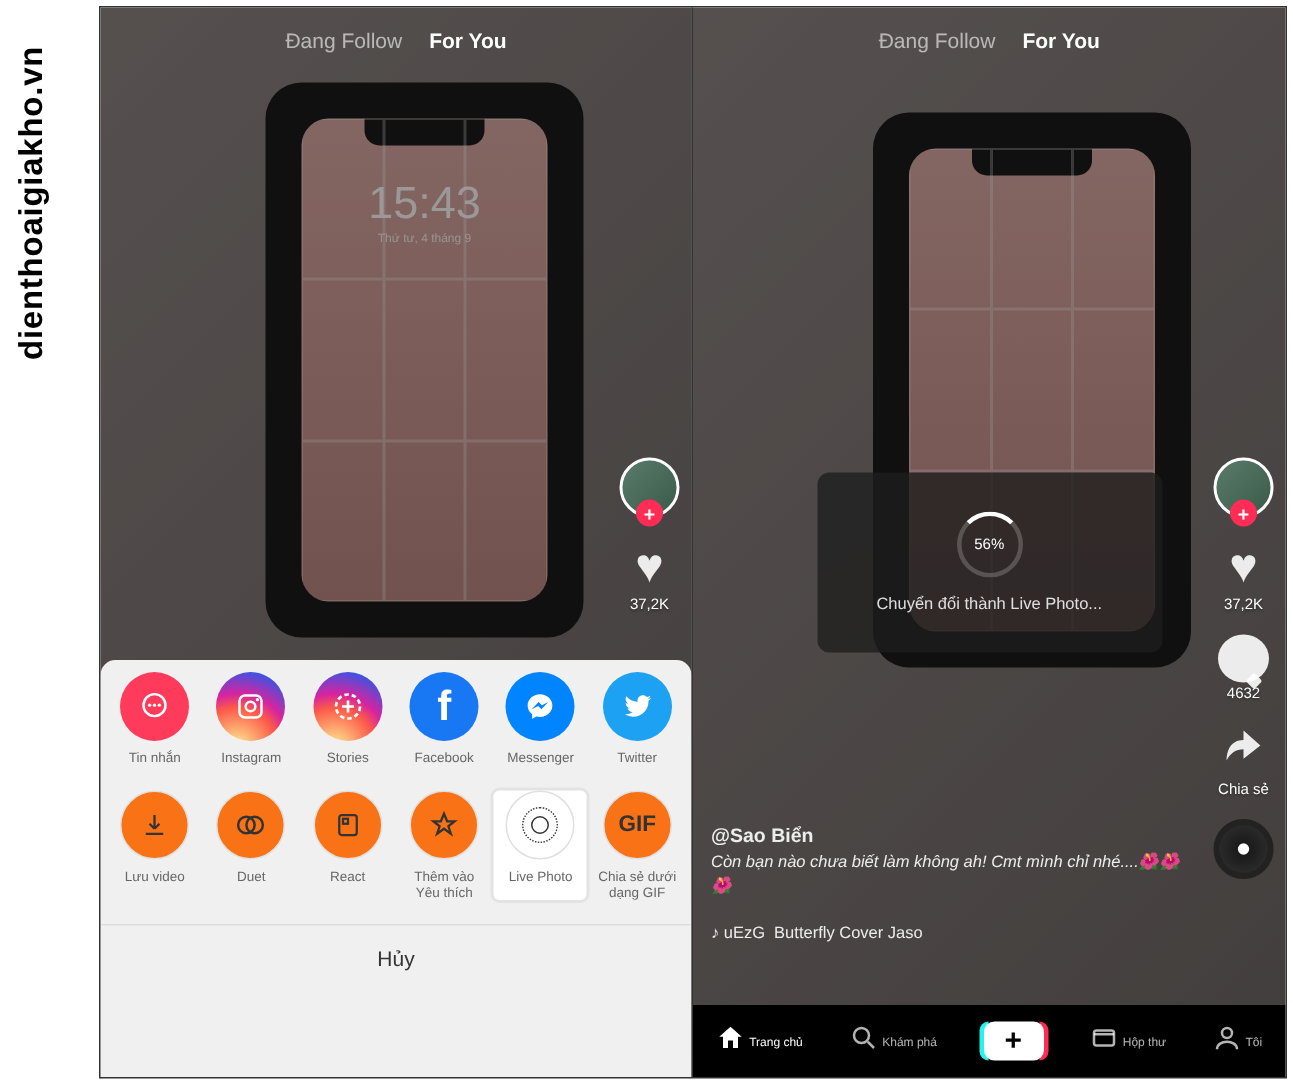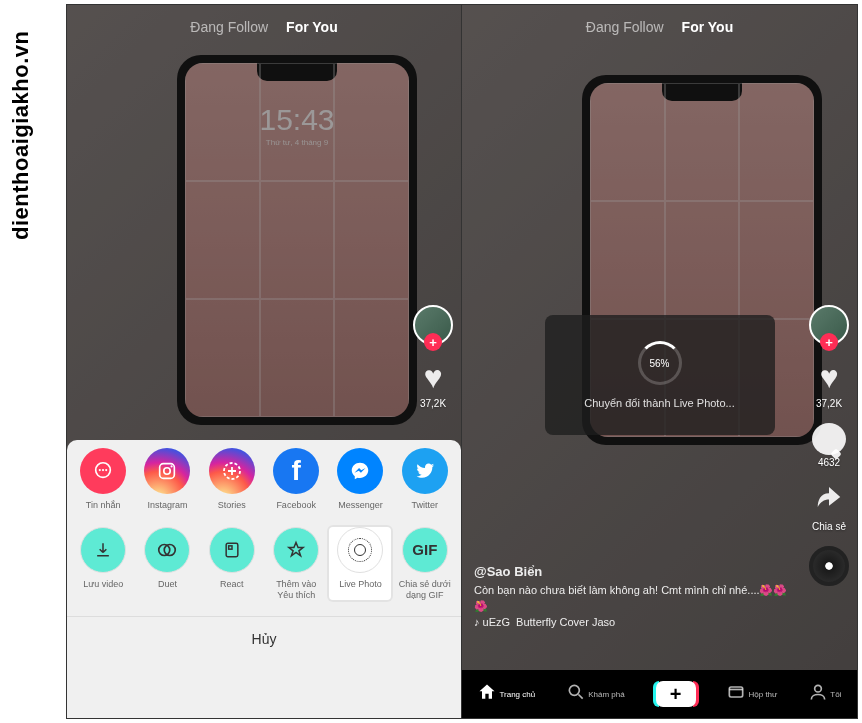--- a/index.html
+++ b/index.html
@@ -2,21 +2,21 @@
 <html><head>
 <meta charset="utf-8">
 <style>
 * { margin: 0; padding: 0; box-sizing: border-box; }
 body { font-family: -apple-system, BlinkMacSystemFont, Arial, sans-serif; background: #fff; width: 862px; height: 723px; position: relative; }
 .watermark { position: absolute; left: 8px; top: 240px; transform: rotate(-90deg); transform-origin: left top; font-weight: bold; font-size: 22px; color: #000; white-space: nowrap; letter-spacing: 0.5px; }
 .frame { position: absolute; top: 4px; left: 66px; width: 792px; height: 715px; border: 1px solid #333; display: flex; }
 .screen { width: 50%; height: 100%; position: relative; overflow: hidden; background: #7a7472; }
 .screen-left { border-right: 1px solid #333; }
 .video-bg { position: absolute; inset: 0; background: linear-gradient(135deg, #8a8280 0%, #6b6563 100%); }
-.phone-mock { position: absolute; top: 50px; left: 110px; width: 240px; height: 370px; background: #1a1a1a; border-radius: 24px; padding: 8px; }
+.phone-mock { position: absolute; top: 50px; left: 110px; width: 212px; height: 370px; background: #1a1a1a; border-radius: 24px; padding: 24px; }
 .phone-screen { width: 100%; height: 100%; background: linear-gradient(180deg, #d4a5a0 0%, #c89590 50%, #b88580 100%); border-radius: 18px; position: relative; overflow: hidden; }
 .phone-notch { position: absolute; top: 0; left: 50%; transform: translateX(-50%); width: 80px; height: 18px; background: #1a1a1a; border-radius: 0 0 10px 10px; }
 .lock-time { position: absolute; top: 40px; left: 0; right: 0; text-align: center; color: rgba(255,255,255,0.9); font-size: 30px; font-weight: 200; }
 .lock-date { position: absolute; top: 75px; left: 0; right: 0; text-align: center; color: rgba(255,255,255,0.8); font-size: 8px; }
 .grid-overlay { position: absolute; inset: 0; display: grid; grid-template-columns: 1fr 1fr 1fr; grid-template-rows: 1fr 1fr 1fr; }
 .grid-overlay div { border: 0.5px solid rgba(255,255,255,0.3); }
 .dim-overlay { position: absolute; inset: 0; background: rgba(0,0,0,0.38); pointer-events: none; }
 .top-tabs { position: absolute; top: 14px; left: 0; right: 0; display: flex; justify-content: center; gap: 18px; z-index: 5; }
 .tab { color: rgba(255,255,255,0.6); font-size: 14px; font-weight: 500; }
 .tab.active { color: #fff; font-weight: 700; }
@@ -35,27 +35,27 @@
 .share-row { display: flex; justify-content: space-around; padding: 8px 4px; }
 .share-item { display: flex; flex-direction: column; align-items: center; gap: 6px; width: 62px; }
 .share-icon { width: 46px; height: 46px; border-radius: 50%; display: flex; align-items: center; justify-content: center; color: #fff; font-size: 22px; }
 .share-label { font-size: 9px; color: #666; text-align: center; line-height: 1.2; white-space: pre-line; }
 .ic-msg { background: #ff3b5c; }
 .ic-ig { background: radial-gradient(circle at 30% 110%, #fdf497 0%, #fd5949 45%, #d6249f 60%, #285AEB 90%); }
 .ic-stories { background: radial-gradient(circle at 30% 110%, #fdf497 0%, #fd5949 45%, #d6249f 60%, #285AEB 90%); }
 .ic-fb { background: #1877f2; }
 .ic-mess { background: #0084ff; }
 .ic-tw { background: #1da1f2; }
-.action-icon { width: 46px; height: 46px; border-radius: 50%; background: #5eead4; display: flex; align-items: center; justify-content: center; color: #333; border: 1px solid #e0e0e0; font-size: 20px; }
+.action-icon { width: 46px; height: 46px; border-radius: 50%; background: #f97316; display: flex; align-items: center; justify-content: center; color: #333; border: 1px solid #e0e0e0; font-size: 20px; }
 .highlight-box { background: #fff; padding: 0; border-radius: 4px; box-shadow: 0 0 0 2px rgba(0,0,0,0.05); }
 .highlight-box .action-icon { background: #fff; }
 .cancel-btn { text-align: center; padding: 14px 0; font-size: 14px; color: #333; border-top: 1px solid rgba(0,0,0,0.08); margin-top: 8px; }
 .caption-area { position: absolute; bottom: 90px; left: 12px; right: 70px; z-index: 5; color: rgba(255,255,255,0.9); }
 .cap-user { font-size: 13px; font-weight: 600; margin-bottom: 4px; }
-.cap-text { font-size: 11px; line-height: 1.4; margin-bottom: 2px; }
+.cap-text { font-size: 11px; line-height: 1.4; margin-bottom: 17px; font-style: italic; }
 .cap-music { font-size: 11px; display: flex; align-items: center; gap: 6px; }
 .bottom-nav { position: absolute; bottom: 0; left: 0; right: 0; height: 48px; background: #000; display: flex; justify-content: space-around; align-items: center; z-index: 10; }
 .nav-item { display: flex; flex-direction: row; align-items: center; gap: 2px; color: rgba(255,255,255,0.7); }
 .nav-item.active { color: #fff; }
 .nav-icon { font-size: 18px; }
 .nav-label { font-size: 8px; }
 .nav-create { width: 40px; height: 26px; background: #fff; border-radius: 7px; display: flex; align-items: center; justify-content: center; color: #000; font-size: 20px; font-weight: bold; position: relative; }
 .nav-create::before { content:''; position: absolute; left: -3px; top: 0; bottom: 0; width: 6px; background: #25f4ee; border-radius: 7px 0 0 7px; z-index: -1; }
 .nav-create::after { content:''; position: absolute; right: -3px; top: 0; bottom: 0; width: 6px; background: #fe2c55; border-radius: 0 7px 7px 0; z-index: -1; }
 .progress-box { position: absolute; top: 310px; left: 50%; transform: translateX(-50%); width: 230px; height: 120px; background: rgba(30,30,30,0.78); border-radius: 8px; display: flex; flex-direction: column; align-items: center; justify-content: center; gap: 12px; z-index: 8; }

